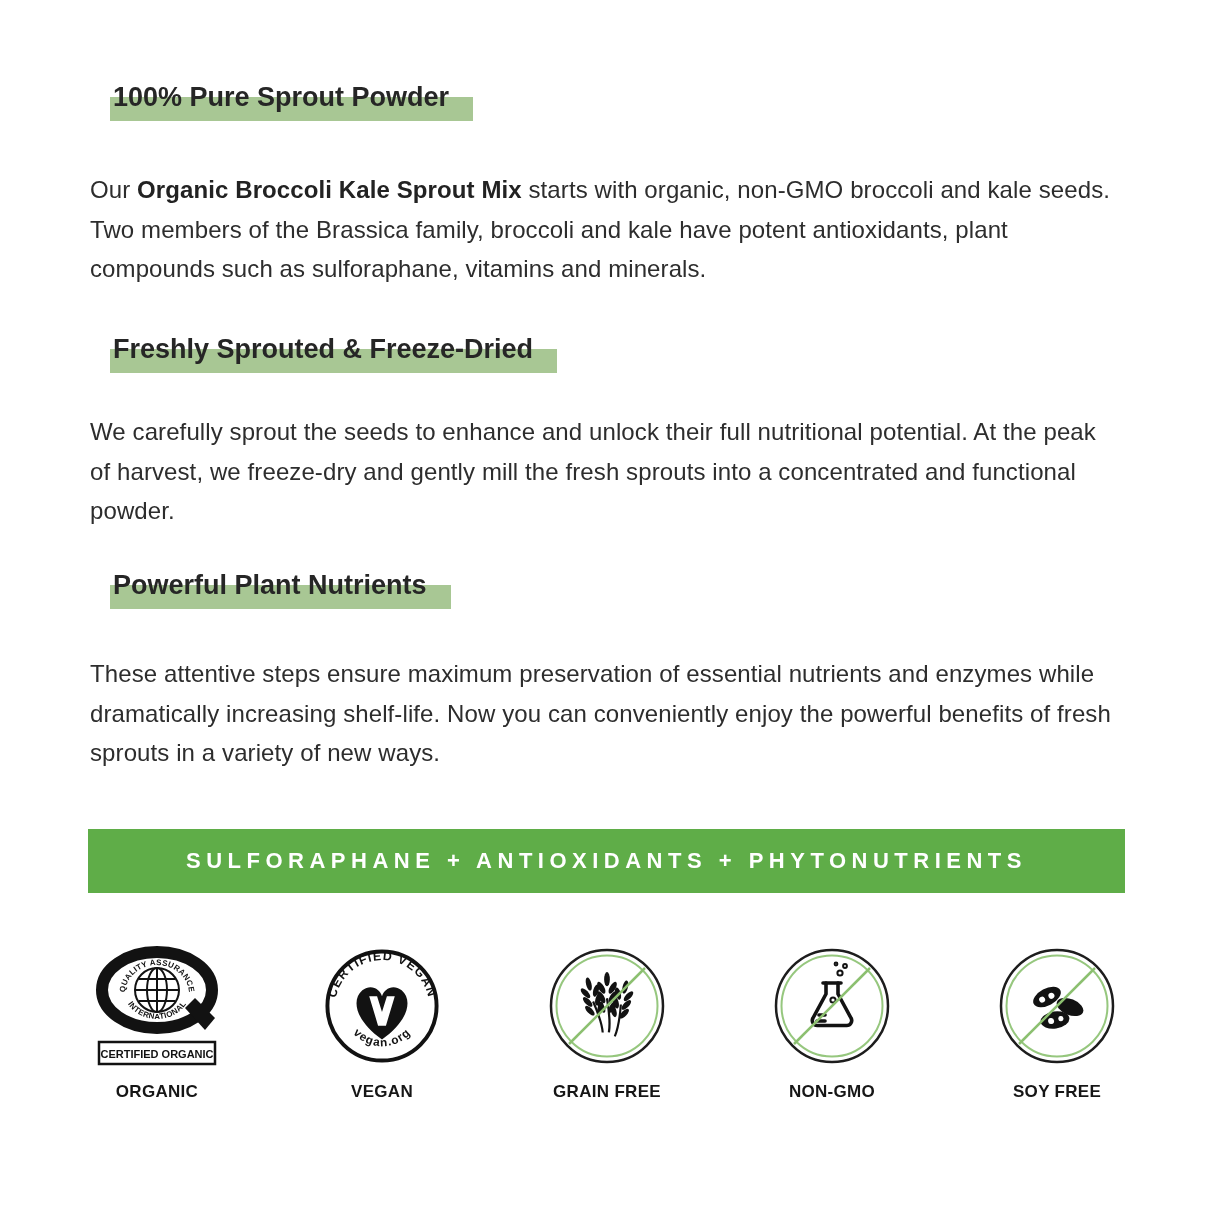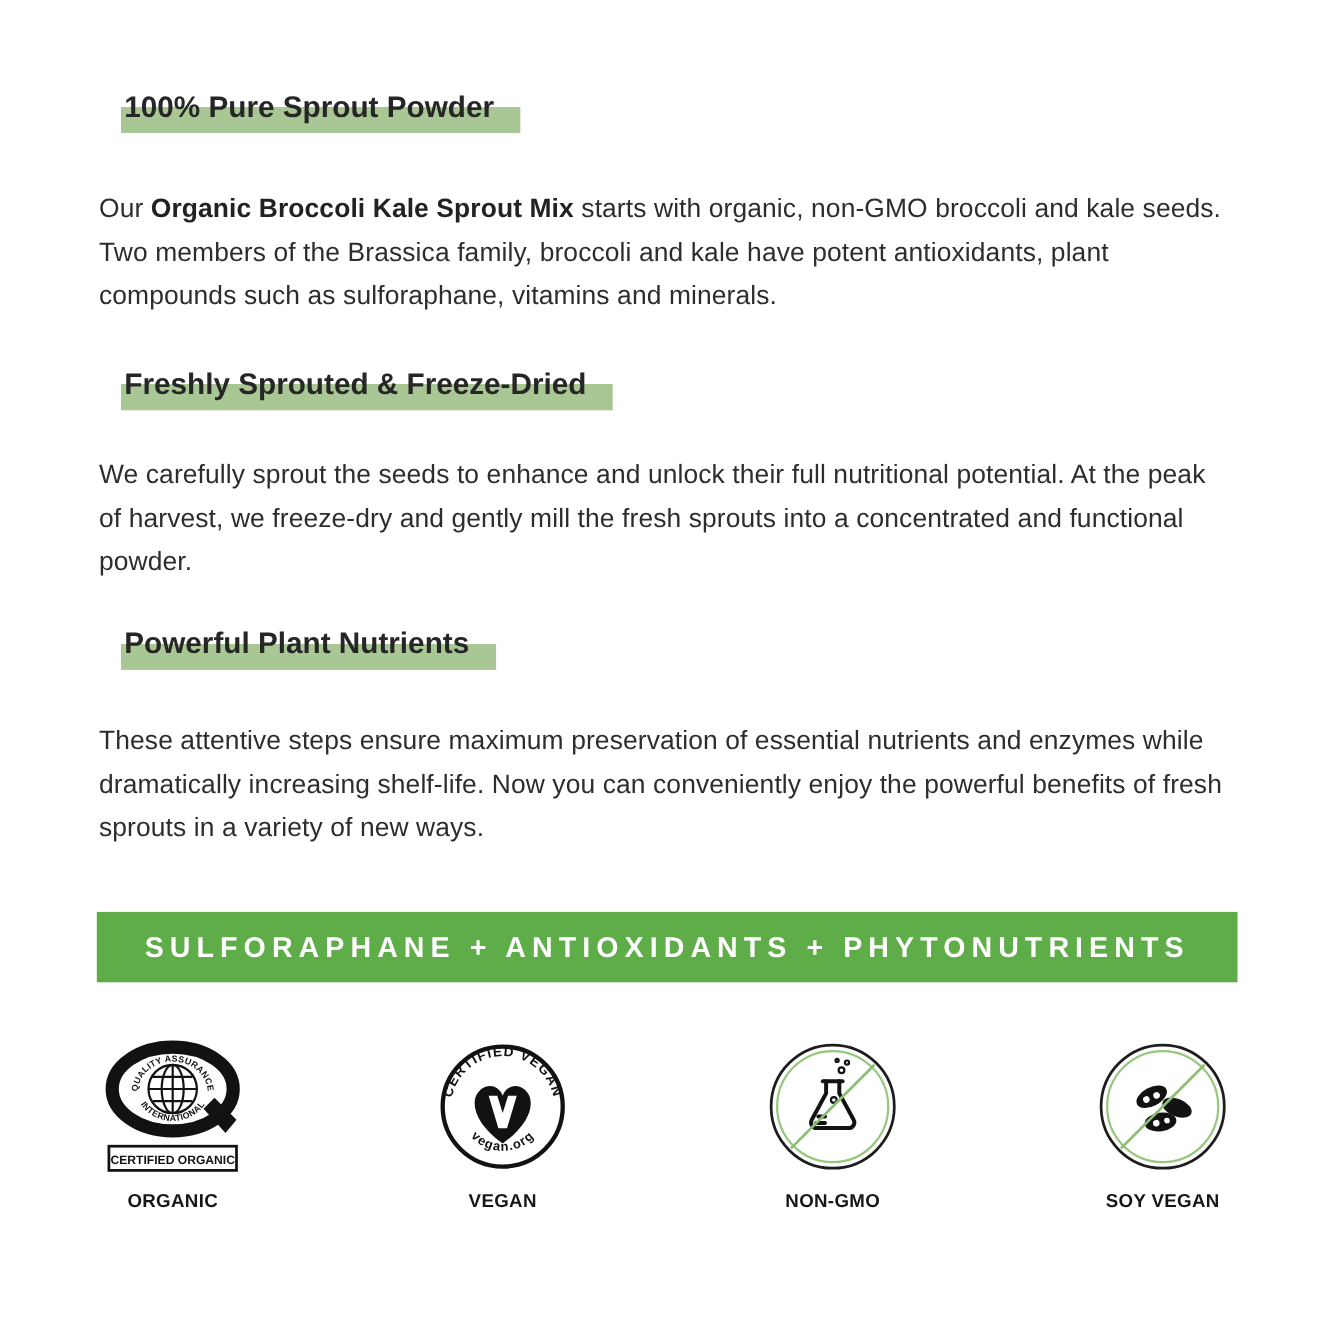--- a/index.html
+++ b/index.html
@@ -20,21 +20,21 @@
     left:90px;width:1030px;font-size:24px;line-height:39.5px;color:#2d2d2d;
     letter-spacing:0.1px;
   }
   .para b{font-weight:bold;color:#222;}
   
   .banner{
     left:88px;top:829px;width:1037px;height:64px;background:#5fad48;
     display:flex;align-items:center;justify-content:center;
   }
   .banner span{
-    color:#ffffff;font-size:26px;font-weight:bold;letter-spacing:5.5px;white-space:nowrap;
+    color:#ffffff;font-size:22px;font-weight:bold;letter-spacing:5.5px;white-space:nowrap;
   }
   
   .badges{
     left:86px;top:941px;width:1042px;display:flex;justify-content:space-between;align-items:flex-start;
   }
   .badge{display:flex;flex-direction:column;align-items:center;width:142px;}
   .badge .iconbox{height:130px;display:flex;align-items:center;justify-content:center;}
   .badge .blabel{
     margin-top:11px;font-size:17px;font-weight:bold;color:#161616;letter-spacing:0.3px;white-space:nowrap;
   }
@@ -125,20 +125,33 @@
             <textPath href="#vg-top" startOffset="50%">CERTIFIED VEGAN</textPath>
           </text>
           <text font-size="12" font-weight="bold" fill="#121212" text-anchor="middle" letter-spacing="1">
             <textPath href="#vg-bot" startOffset="50%">vegan.org</textPath>
           </text>
         </svg>
       </div>
       <div class="blabel">VEGAN</div>
     </div>
 
+    <div class="badge">
+      <div class="iconbox">
+        <svg width="118" height="118" viewBox="0 0 118 118">
+          <circle cx="59" cy="59" r="56" fill="#ffffff" stroke="#1d1d1d" stroke-width="2.5"></circle>
+          <circle cx="59" cy="59" r="50.5" fill="none" stroke="#96c77e" stroke-width="2"></circle>
+          <use href="#wheatstalk" transform="translate(46,58) rotate(-14) scale(0.9)"></use>
+          <use href="#wheatstalk" transform="translate(59,55) scale(0.95)"></use>
+          <use href="#wheatstalk" transform="translate(72,61) rotate(14) scale(0.9)"></use>
+          <line x1="21" y1="97" x2="97" y2="21" stroke="#8cc070" stroke-width="2.5"></line>
+        </svg>
+      </div>
+      <div class="blabel">GRAIN FREE</div>
+    </div>
 
     <div class="badge">
       <div class="iconbox">
         <svg width="118" height="118" viewBox="0 0 118 118">
           <circle cx="59" cy="59" r="56" fill="#ffffff" stroke="#1d1d1d" stroke-width="2.5"></circle>
           <circle cx="59" cy="59" r="50.5" fill="none" stroke="#96c77e" stroke-width="2"></circle>
           <g stroke="#121212" stroke-width="3.6" fill="none" stroke-linejoin="round" stroke-linecap="round">
             <path d="M53,36 v11 l-13,24 a5,5 0 0 0 4.5,7.5 h29 a5,5 0 0 0 4.5,-7.5 l-13,-24 v-11"></path>
             <path d="M50,36 h18"></path>
             <path d="M46,68 h6"></path>
@@ -172,19 +185,19 @@
             </g>
             <g transform="translate(57,73) rotate(-8)">
               <ellipse rx="14.5" ry="8.5" fill="#121212"></ellipse>
               <circle cx="-4" cy="0.5" r="3" fill="#ffffff"></circle>
               <circle cx="6" cy="-0.5" r="2.6" fill="#ffffff"></circle>
             </g>
           </g>
           <line x1="21" y1="97" x2="97" y2="21" stroke="#8cc070" stroke-width="2.5"></line>
         </svg>
       </div>
-      <div class="blabel">SOY VEGAN</div>
+      <div class="blabel">SOY FREE</div>
     </div>
 
 
 
   </div>
 </div>
 
 </body></html>

